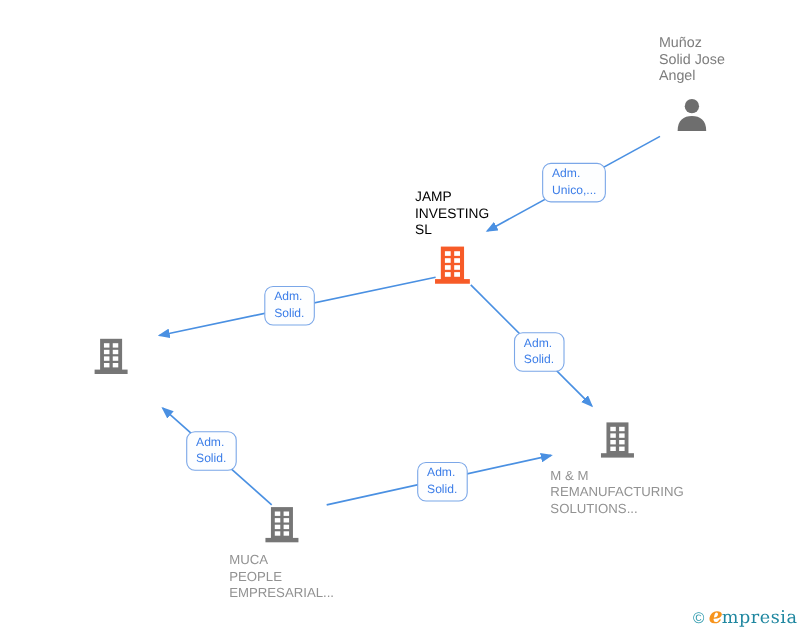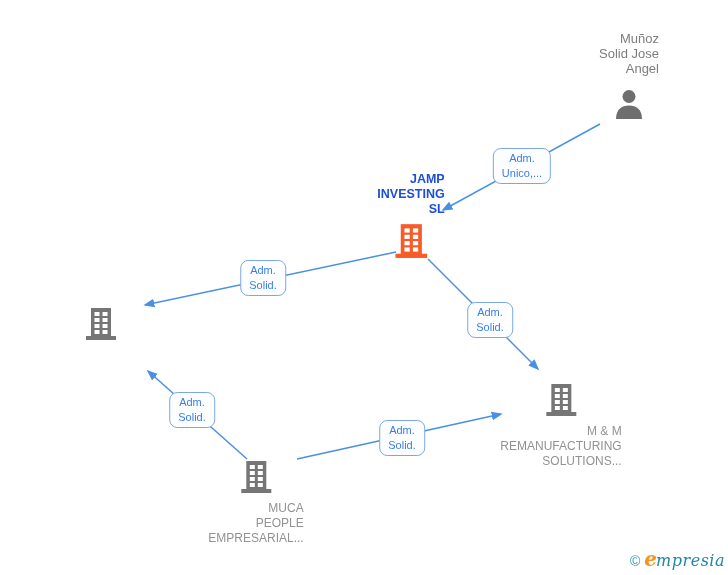--- a/index.html
+++ b/index.html
@@ -3,56 +3,56 @@
 <meta charset="utf-8">
 <style>
   html,body{margin:0;padding:0;background:#ffffff;}
   .canvas{
     position:relative;width:728px;height:575px;background:#ffffff;
     font-family:"Liberation Sans",sans-serif;overflow:hidden;
   }
   svg.edges{position:absolute;left:0;top:0;width:728px;height:575px;}
 
   .node{position:absolute;display:flex;flex-direction:column;align-items:center;}
-  .node .nlabel{text-align:right;font-size:12px;line-height:15px;color:#929292;}
+  .node .nlabel{text-align:left;font-size:12px;line-height:15px;color:#929292;}
   .node .nlabel div{white-space:nowrap;}
 
   .node-person{left:629px;top:31px;transform:translateX(-50%);}
   .node-person .nlabel{font-size:13px;line-height:15px;color:#7d7d7d;}
   .node-person .icon{margin-top:12px;}
 
   .node-jamp{left:411px;top:172px;transform:translateX(-50%);}
-  .node-jamp .nlabel{font-weight:bold;color:#1d4ed8;font-size:12.5px;line-height:15px;}
+  .node-jamp .nlabel{font-weight:normal;color:#000000;font-size:12.5px;line-height:15px;}
   .node-jamp .icon{margin-top:4px;}
 
   .node-mm-people{left:101px;top:305px;transform:translateX(-50%);}
   .node-mm-reman{left:561px;top:381px;transform:translateX(-50%);}
   .node-muca{left:256px;top:458px;transform:translateX(-50%);}
   .company-below .nlabel{margin-top:3px;}
 
   .edge-label{
     position:absolute;transform:translate(-50%,-50%);
     background:#fdfeff;border:1.5px solid #7ba7e8;border-radius:8px;
     padding:2px 8px;font-size:11px;line-height:15px;color:#3b7de8;
-    text-align:center;white-space:nowrap;cursor:pointer;
+    text-align:left;white-space:nowrap;cursor:pointer;
   }
   .el-a{left:522px;top:166px;}
   .el-b{left:263px;top:278px;}
   .el-c{left:490px;top:320px;}
   .el-d{left:192px;top:410px;}
   .el-e{left:402px;top:438px;}
 
   .footer{
     position:absolute;right:3px;bottom:4px;
     display:flex;align-items:baseline;cursor:pointer;
   }
   .copyright{color:#2e9aad;font-size:14px;margin-right:4px;}
   .brand-e{color:#f7941d;font-family:"DejaVu Serif",serif;font-style:italic;
     font-weight:bold;font-size:20px;}
-  .brand-rest{color:#1f87a0;font-family:"DejaVu Serif",serif;font-style:italic;
+  .brand-rest{color:#1f87a0;font-family:"DejaVu Serif",serif;
     font-size:16px;letter-spacing:.5px;margin-left:-1px;}
 </style>
 </head>
 <body>
 
 <div class="canvas">
 
   <svg class="edges" viewBox="0 0 728 575">
     <defs>
       <marker id="arrow" markerUnits="userSpaceOnUse" markerWidth="11" markerHeight="9" viewBox="0 0 10 8" refX="8.5" refY="4" orient="auto">

